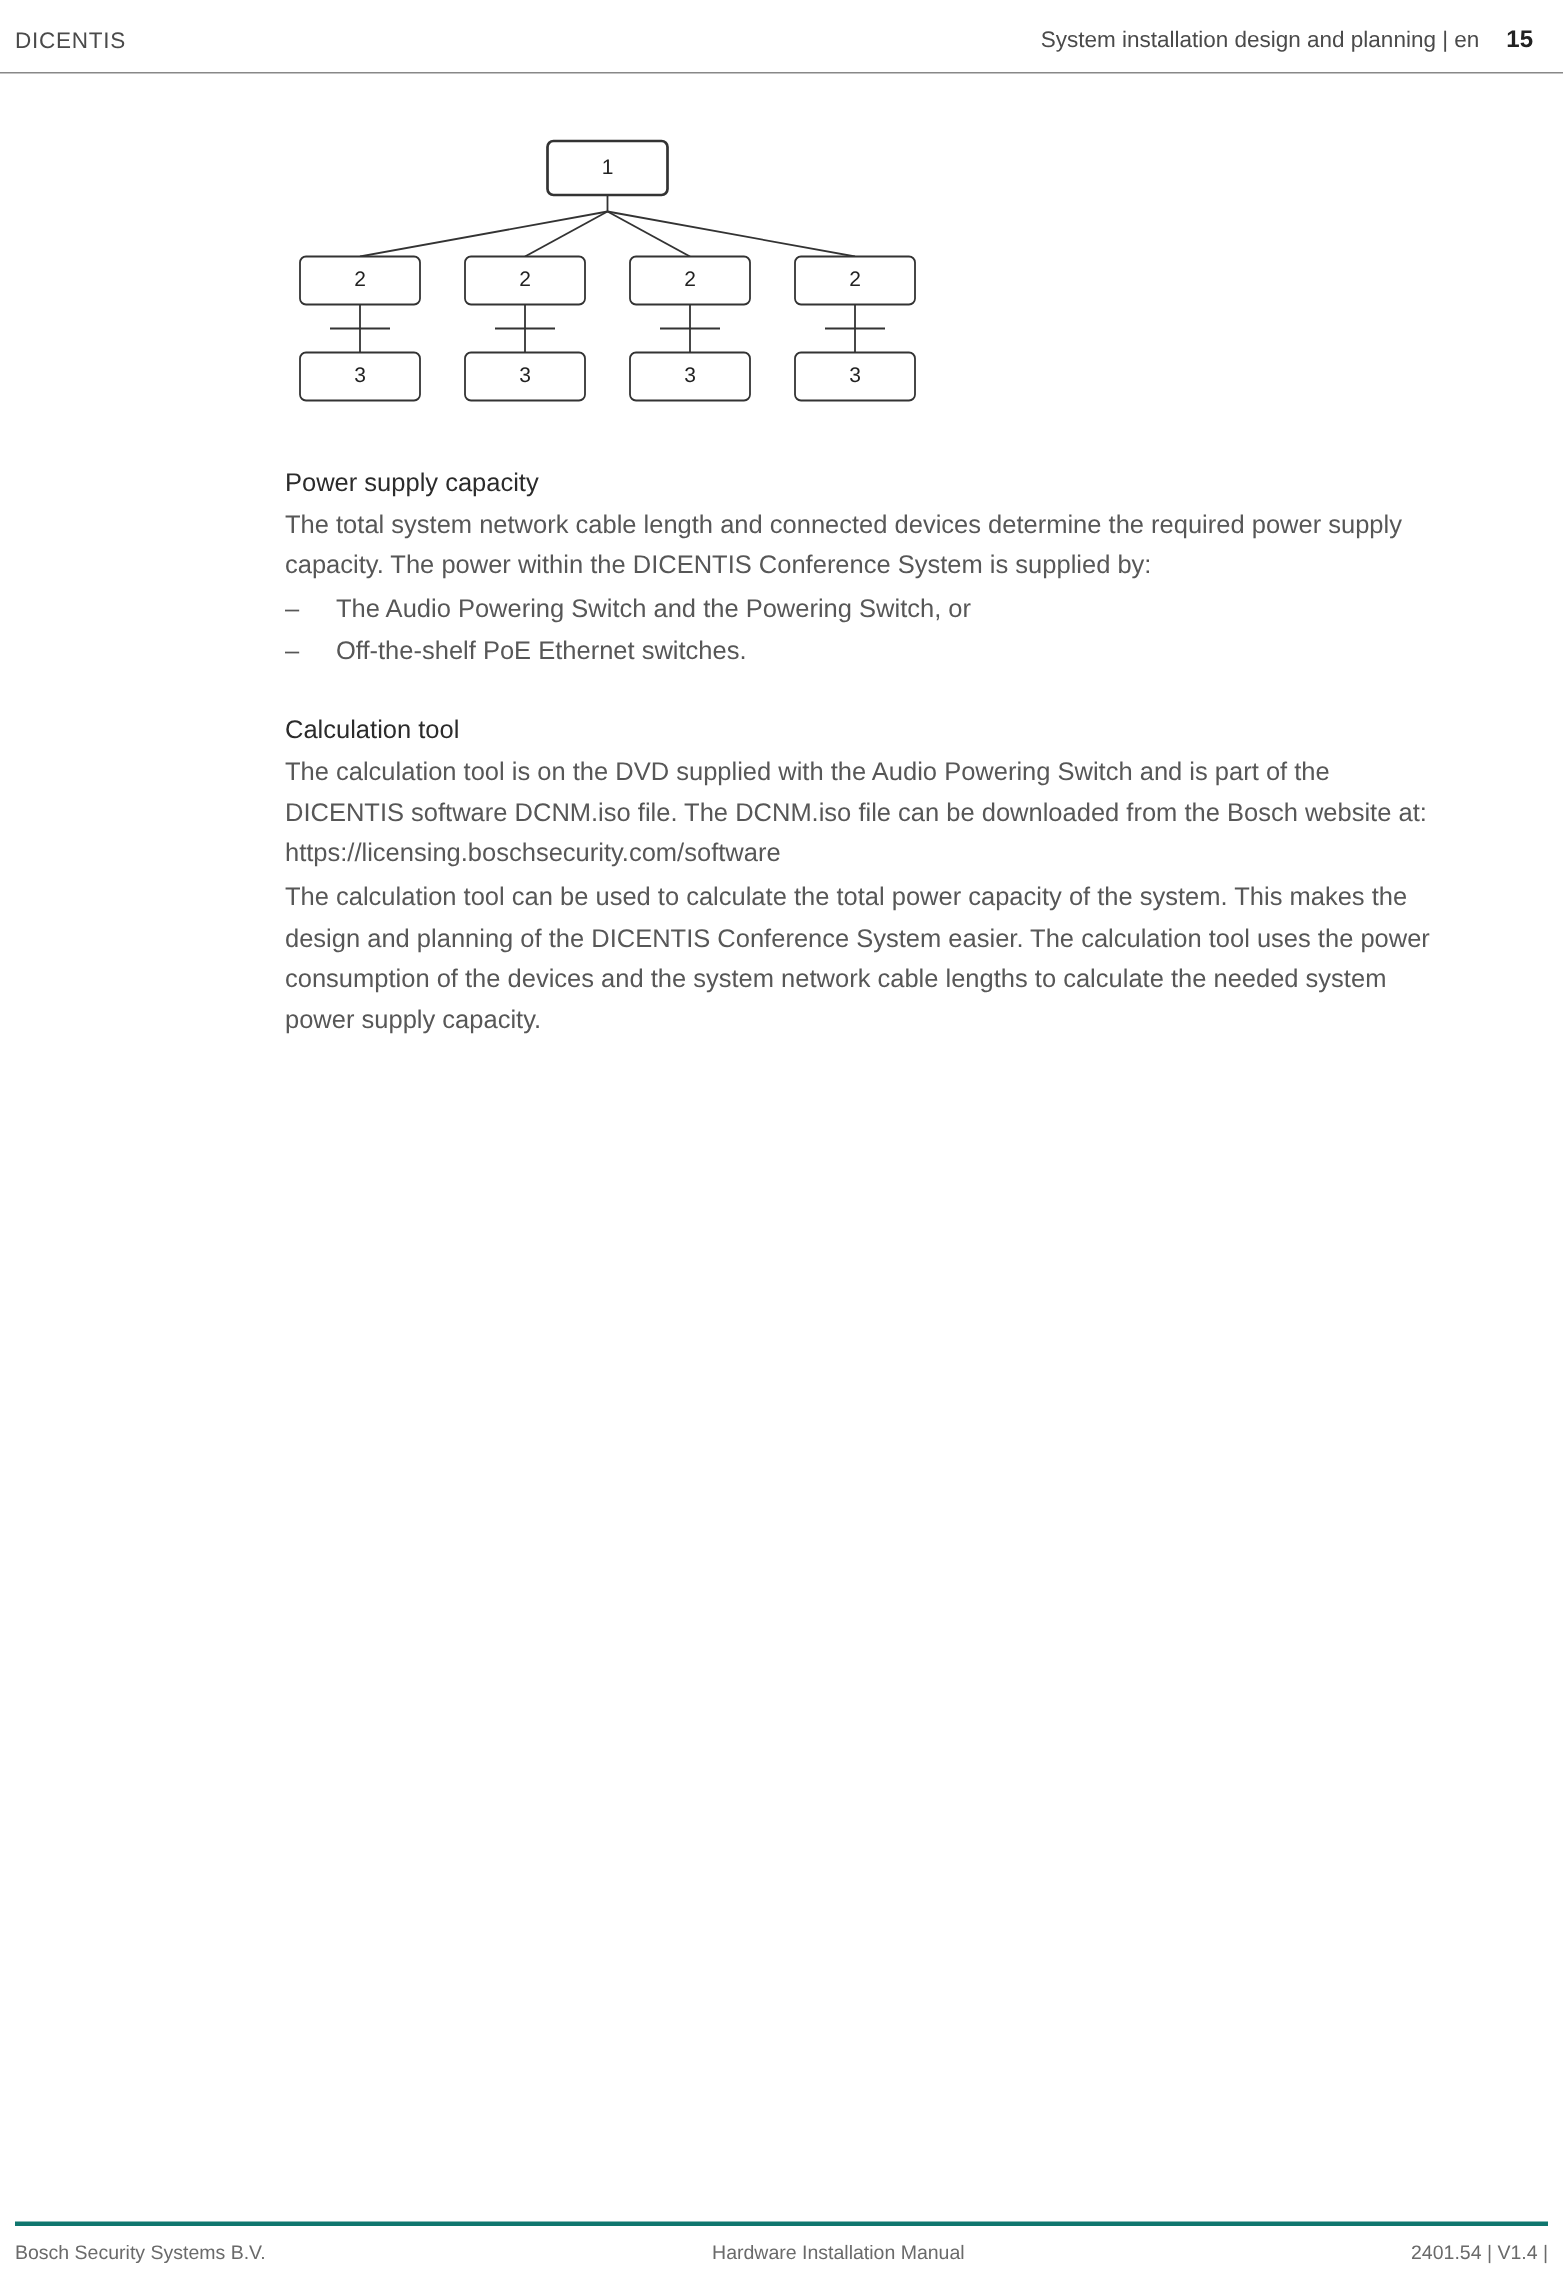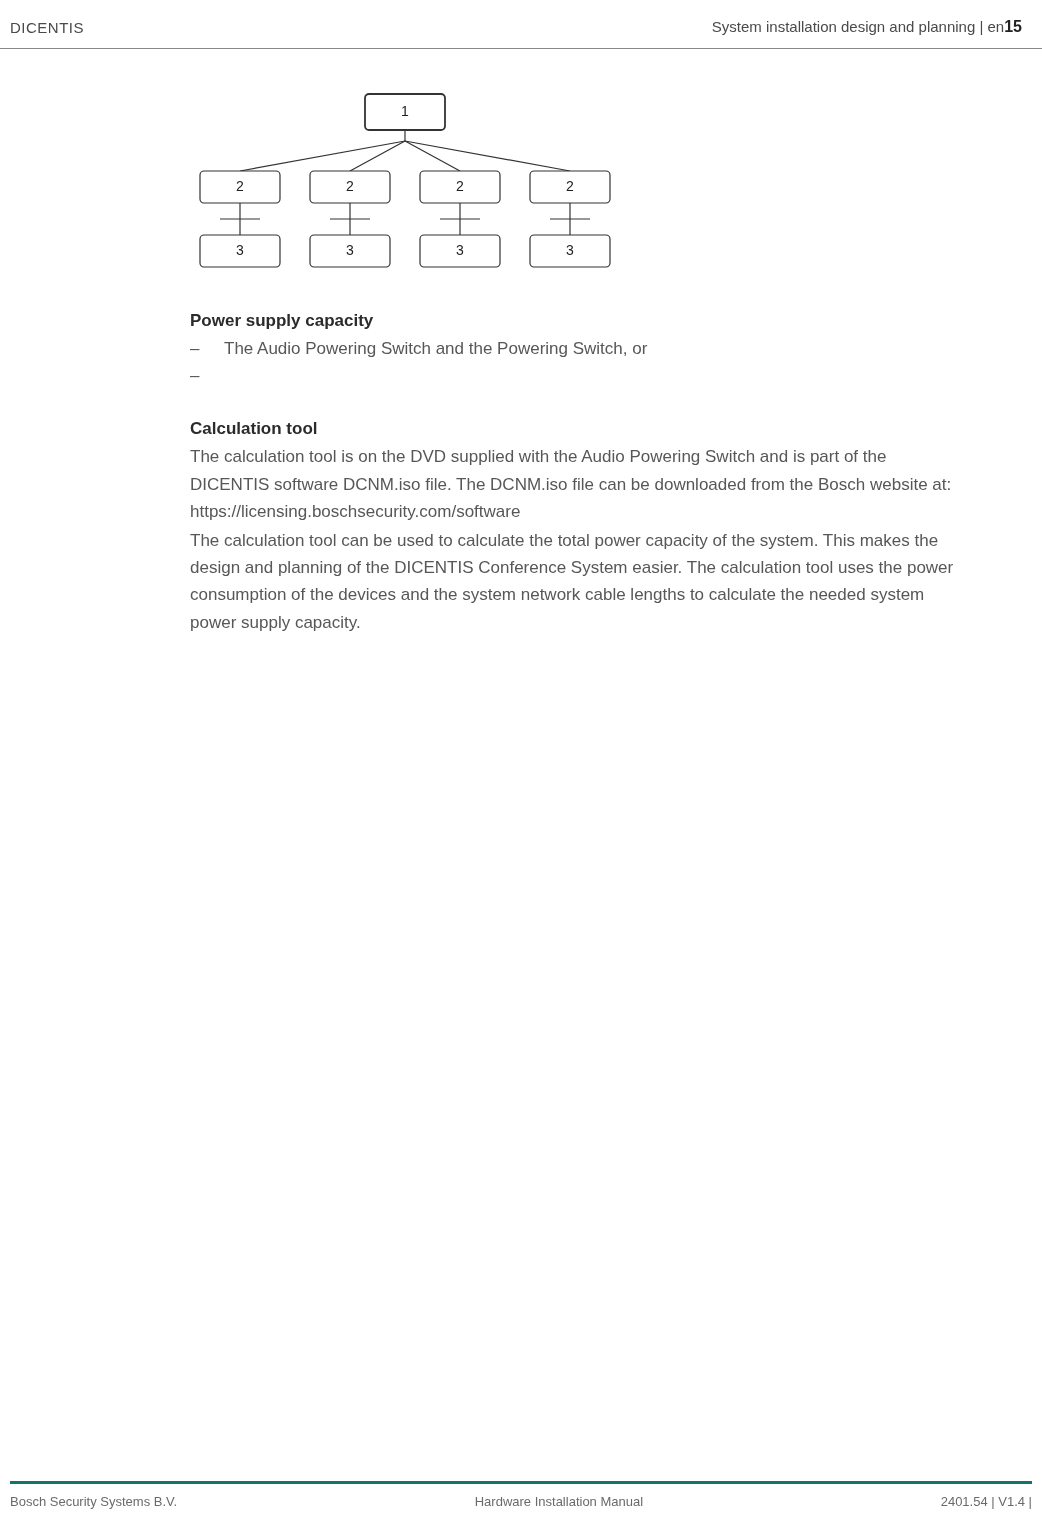--- a/index.html
+++ b/index.html
@@ -21,40 +21,41 @@
       padding: 18px 20px 12px 10px;
       border-bottom: 1px solid #888;
       font-size: 15px;
     }
     .header-left {
       letter-spacing: 0.5px;
     }
     .header-right {
       display: flex;
       align-items: baseline;
+      gap: 18px;
     }
     .page-num {
       font-weight: 700;
       color: #222;
       font-size: 16px;
     }
     .content {
       padding: 40px 40px 0 190px;
     }
     .fig-wrap {
       margin-bottom: 8px;
     }
     .fig-caption {
       font-weight: 700;
       color: #3a3a3a;
       font-size: 15px;
       margin: 10px 0 40px 0;
     }
     h4.section {
-      font-weight: 700;
+      font-weight: 400;
       color: #2b2b2b;
       font-size: 17px;
       margin: 0 0 4px 0;
     }
     .para {
       font-size: 17px;
       line-height: 1.6;
       margin: 0 40px 2px 0;
       color: #575757;
     }
@@ -140,27 +141,29 @@
       <text x="160" y="162">3</text>
       <rect class="box" x="230" y="146" width="80" height="32"></rect>
       <text x="270" y="162">3</text>
       <rect class="box" x="340" y="146" width="80" height="32"></rect>
       <text x="380" y="162">3</text>
     </svg>
   </div>
 
 
   <h4 class="section">Power supply capacity</h4>
+  <p class="para">The total system network cable length and connected devices determine the required power supply capacity. The power within the DICENTIS Conference System is supplied by:</p>
   <ul class="dash">
     <li>
         <span class="marker">–</span>
         <span>The Audio Powering Switch and the Powering Switch, or</span>
       </li>
     <li>
         <span class="marker">–</span>
+        <span>Off-the-shelf PoE Ethernet switches.</span>
       </li>
   </ul>
 
   <h4 class="section">Calculation tool</h4>
   <p class="para">The calculation tool is on the DVD supplied with the Audio Powering Switch and is part of the DICENTIS software DCNM.iso file. The DCNM.iso file can be downloaded from the Bosch website at: https://licensing.boschsecurity.com/software</p>
   <p class="para">The calculation tool can be used to calculate the total power capacity of the system. This makes the design and planning of the DICENTIS Conference System easier. The calculation tool uses the power consumption of the devices and the system network cable lengths to calculate the needed system power supply capacity.</p>
 
 </div>
 
 <div class="footer">

